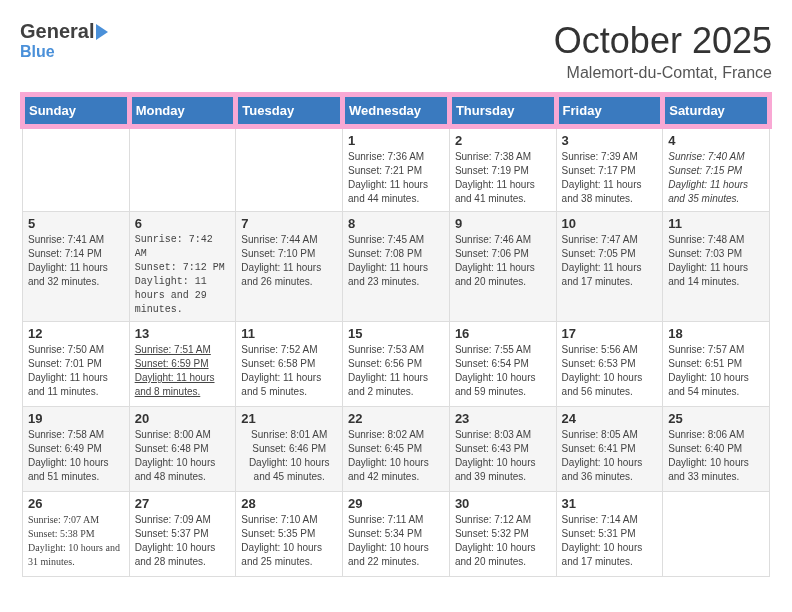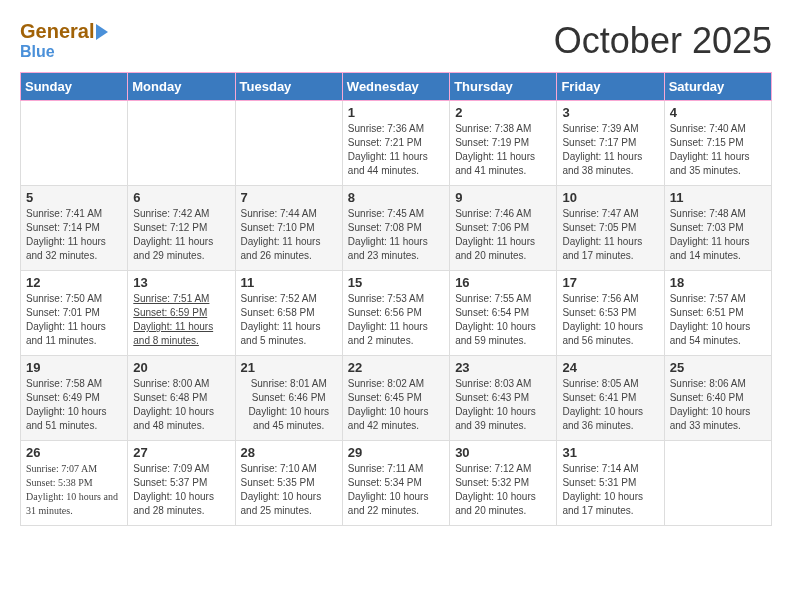--- a/index.html
+++ b/index.html
@@ -39,21 +39,21 @@
       border-collapse: collapse;
       border: 1px solid #ccc;
     }
     .calendar th {
       background-color: #3a7abf;
       color: #fff;
       font-size: 13px;
       font-weight: bold;
       padding: 6px 4px;
       text-align: left;
-      border: 1px solid #f9a8d4;
+      border: 5px solid #f9a8d4;
     }
     .calendar td {
       width: 107px;
       height: 85px;
       vertical-align: top;
       padding: 4px 5px;
       border: 1px solid #ddd;
       font-size: 10.5px;
       color: #333;
       background: #fff;
@@ -73,21 +73,21 @@
       line-height: 1.4;
     }
     .empty-cell {
       background: #f9f9f9;
     }
     .logo-row {
       display: flex;
       align-items: center;
     }
     .logo-text-general {
-      color: #a16207;
+      color: #404040;
       font-size: 20px;
       font-weight: bold;
     }
     .logo-arrow {
       display: inline-block;
       margin-left: 2px;
       width: 0;
       height: 0;
       border-top: 8px solid transparent;
       border-bottom: 8px solid transparent;
@@ -106,20 +106,21 @@
 <div class="header">
   <div class="logo">
     <div class="logo-row">
       <span class="logo-text-general">General</span>
       <span class="logo-arrow"></span>
     </div>
     <span class="logo-text-blue">Blue</span>
   </div>
   <div class="title-block">
     <div class="month-title">October 2025</div>
+    <div class="location-title">Malemort-du-Comtat, France</div>
   </div>
 </div>
 
 <table class="calendar">
   <thead>
     <tr>
     <th>Sunday</th>
         <th>Monday</th>
         <th>Tuesday</th>
         <th>Wednesday</th>
@@ -146,35 +147,35 @@
 Daylight: 11 hours and 41 minutes.</div>
         </td>
         <td>
           <div class="day-number">3</div>
           <div class="day-info" style="white-space: pre-line;">Sunrise: 7:39 AM
 Sunset: 7:17 PM
 Daylight: 11 hours and 38 minutes.</div>
         </td>
         <td>
           <div class="day-number">4</div>
-          <div class="day-info" style="white-space: pre-line;">Sunrise: 7:40 AM
+          <div class="day-info" style="white-space: pre-line; font-style: italic;">Sunrise: 7:40 AM
 Sunset: 7:15 PM
 Daylight: 11 hours and 35 minutes.</div>
         </td>
       </tr>
       <tr>
         <td>
           <div class="day-number">5</div>
           <div class="day-info" style="white-space: pre-line;">Sunrise: 7:41 AM
 Sunset: 7:14 PM
 Daylight: 11 hours and 32 minutes.</div>
         </td>
         <td>
           <div class="day-number">6</div>
-          <div class="day-info" style="white-space: pre-line;">Sunrise: 7:42 AM
+          <div class="day-info" style="white-space: pre-line; font-family: Liberation Mono, monospace;">Sunrise: 7:42 AM
 Sunset: 7:12 PM
 Daylight: 11 hours and 29 minutes.</div>
         </td>
         <td>
           <div class="day-number">7</div>
           <div class="day-info" style="white-space: pre-line;">Sunrise: 7:44 AM
 Sunset: 7:10 PM
 Daylight: 11 hours and 26 minutes.</div>
         </td>
         <td>
@@ -228,21 +229,21 @@
 Daylight: 11 hours and 2 minutes.</div>
         </td>
         <td>
           <div class="day-number">16</div>
           <div class="day-info" style="white-space: pre-line;">Sunrise: 7:55 AM
 Sunset: 6:54 PM
 Daylight: 10 hours and 59 minutes.</div>
         </td>
         <td>
           <div class="day-number">17</div>
-          <div class="day-info" style="white-space: pre-line;">Sunrise: 7:56 AM
+          <div class="day-info" style="white-space: pre-line;">Sunrise: 5:56 AM
 Sunset: 6:53 PM
 Daylight: 10 hours and 56 minutes.</div>
         </td>
         <td>
           <div class="day-number">18</div>
           <div class="day-info" style="white-space: pre-line;">Sunrise: 7:57 AM
 Sunset: 6:51 PM
 Daylight: 10 hours and 54 minutes.</div>
         </td>
       </tr>

